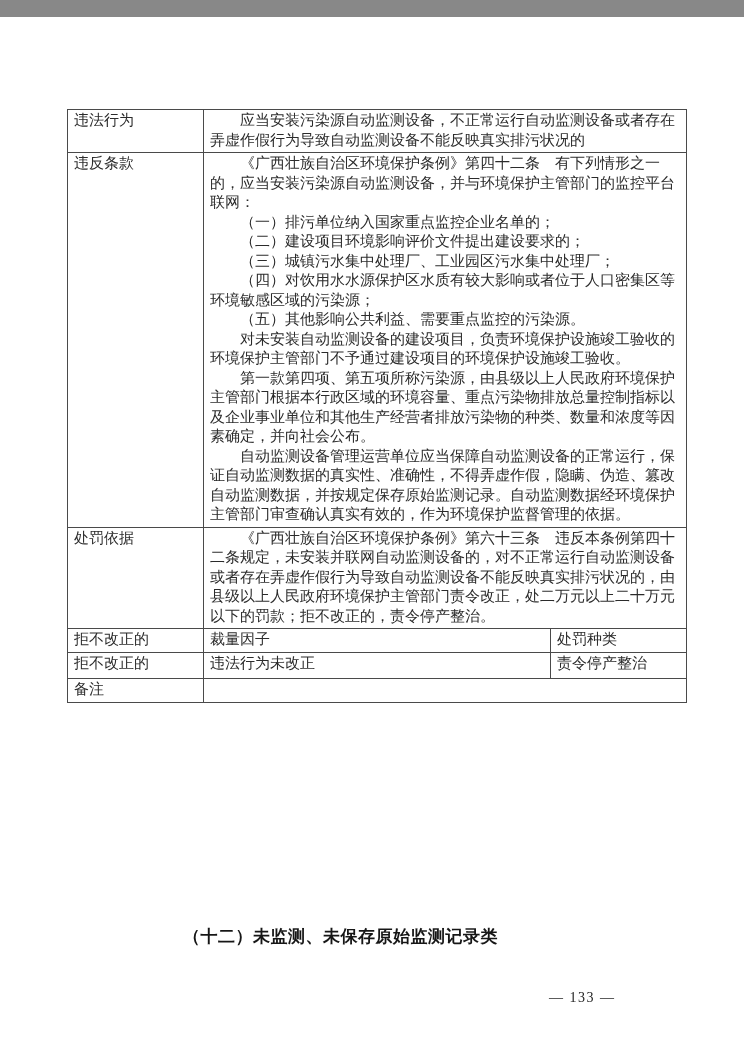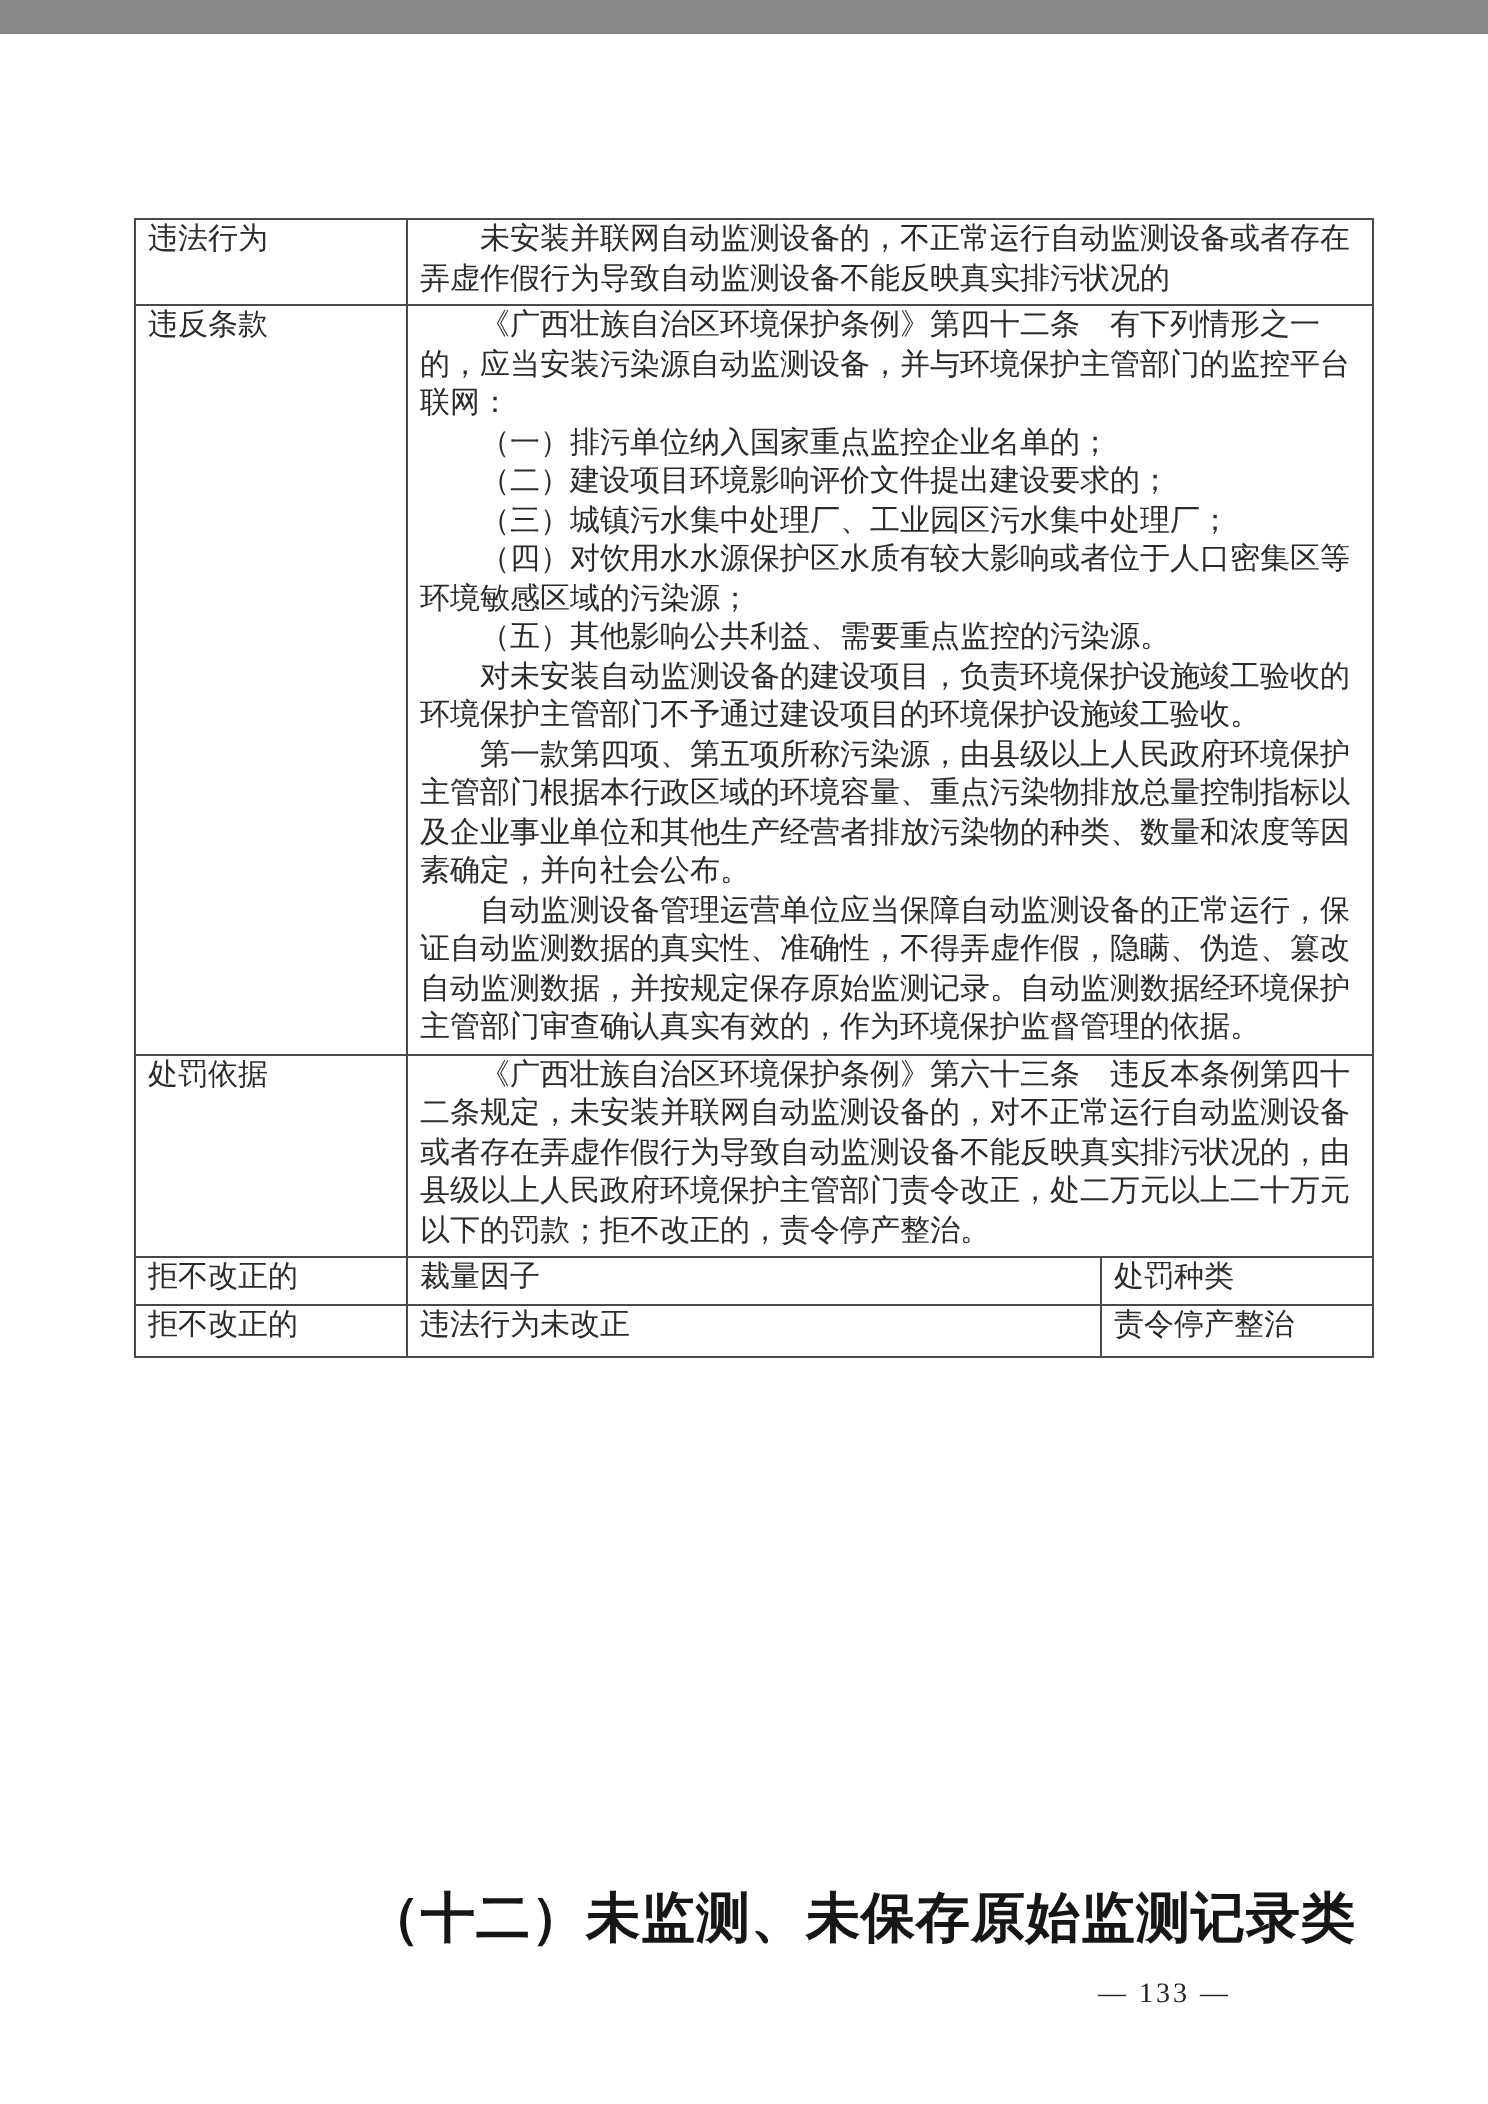--- a/index.html
+++ b/index.html
@@ -31,25 +31,25 @@
     overflow-wrap: anywhere;
   }
   td.label-cell { padding-left: 9px; }
   td.content-cell p { margin: 0; text-indent: 2em; }
   tr.row-violation td { height: 36px; }
   tr.row-discretion td, tr.row-remark td { height: 20px; }
   tr.row-refusal td { height: 22px; }
   .section-heading {
     position: absolute;
     left: 183px;
-    top: 925px;
+    top: 903px;
     margin: 0;
     font-family: "Liberation Sans", "DejaVu Sans", sans-serif;
     font-weight: bold;
-    font-size: 27px;
+    font-size: 17px;
     line-height: 34px;
     color: #161616;
     letter-spacing: 0.5px;
     white-space: nowrap;
   }
   .page-number {
     position: absolute;
     left: 549px;
     top: 971px;
     font-size: 14px;
@@ -67,21 +67,21 @@
   <table class="rule-table">
     <colgroup>
       <col style="width:136px">
       <col style="width:347px">
       <col style="width:136px">
     </colgroup>
     <tbody>
       <tr class="row-violation">
         <td class="label-cell">违法行为</td>
         <td class="content-cell" colspan="2">
-          <p>未安装并联网自动监测设备的，不正常运行自动监测设备或者存在弄虚作假行为导致自动监测设备不能反映真实排污状况的</p>
+          <p>应当安装污染源自动监测设备，不正常运行自动监测设备或者存在弄虚作假行为导致自动监测设备不能反映真实排污状况的</p>
         </td>
       </tr>
 
       <tr class="row-clause">
         <td class="label-cell">违反条款</td>
         <td class="content-cell" colspan="2">
           <p>《广西壮族自治区环境保护条例》第四十二条　有下列情形之一的，应当安装污染源自动监测设备，并与环境保护主管部门的监控平台联网：</p>
           <p>（一）排污单位纳入国家重点监控企业名单的；</p>
           <p>（二）建设项目环境影响评价文件提出建设要求的；</p>
           <p>（三）城镇污水集中处理厂、工业园区污水集中处理厂；</p>
@@ -105,20 +105,24 @@
         <td>裁量因子</td>
         <td>处罚种类</td>
       </tr>
 
       <tr class="row-refusal">
         <td class="label-cell">拒不改正的</td>
         <td>违法行为未改正</td>
         <td>责令停产整治</td>
       </tr>
 
+      <tr class="row-remark">
+        <td class="label-cell">备注</td>
+        <td colspan="2"></td>
+      </tr>
     </tbody>
   </table>
 
   <h2 class="section-heading">（十二）未监测、未保存原始监测记录类</h2>
 
   <div class="page-number">— 133 —</div>
 
 </div>
 
 </body></html>

